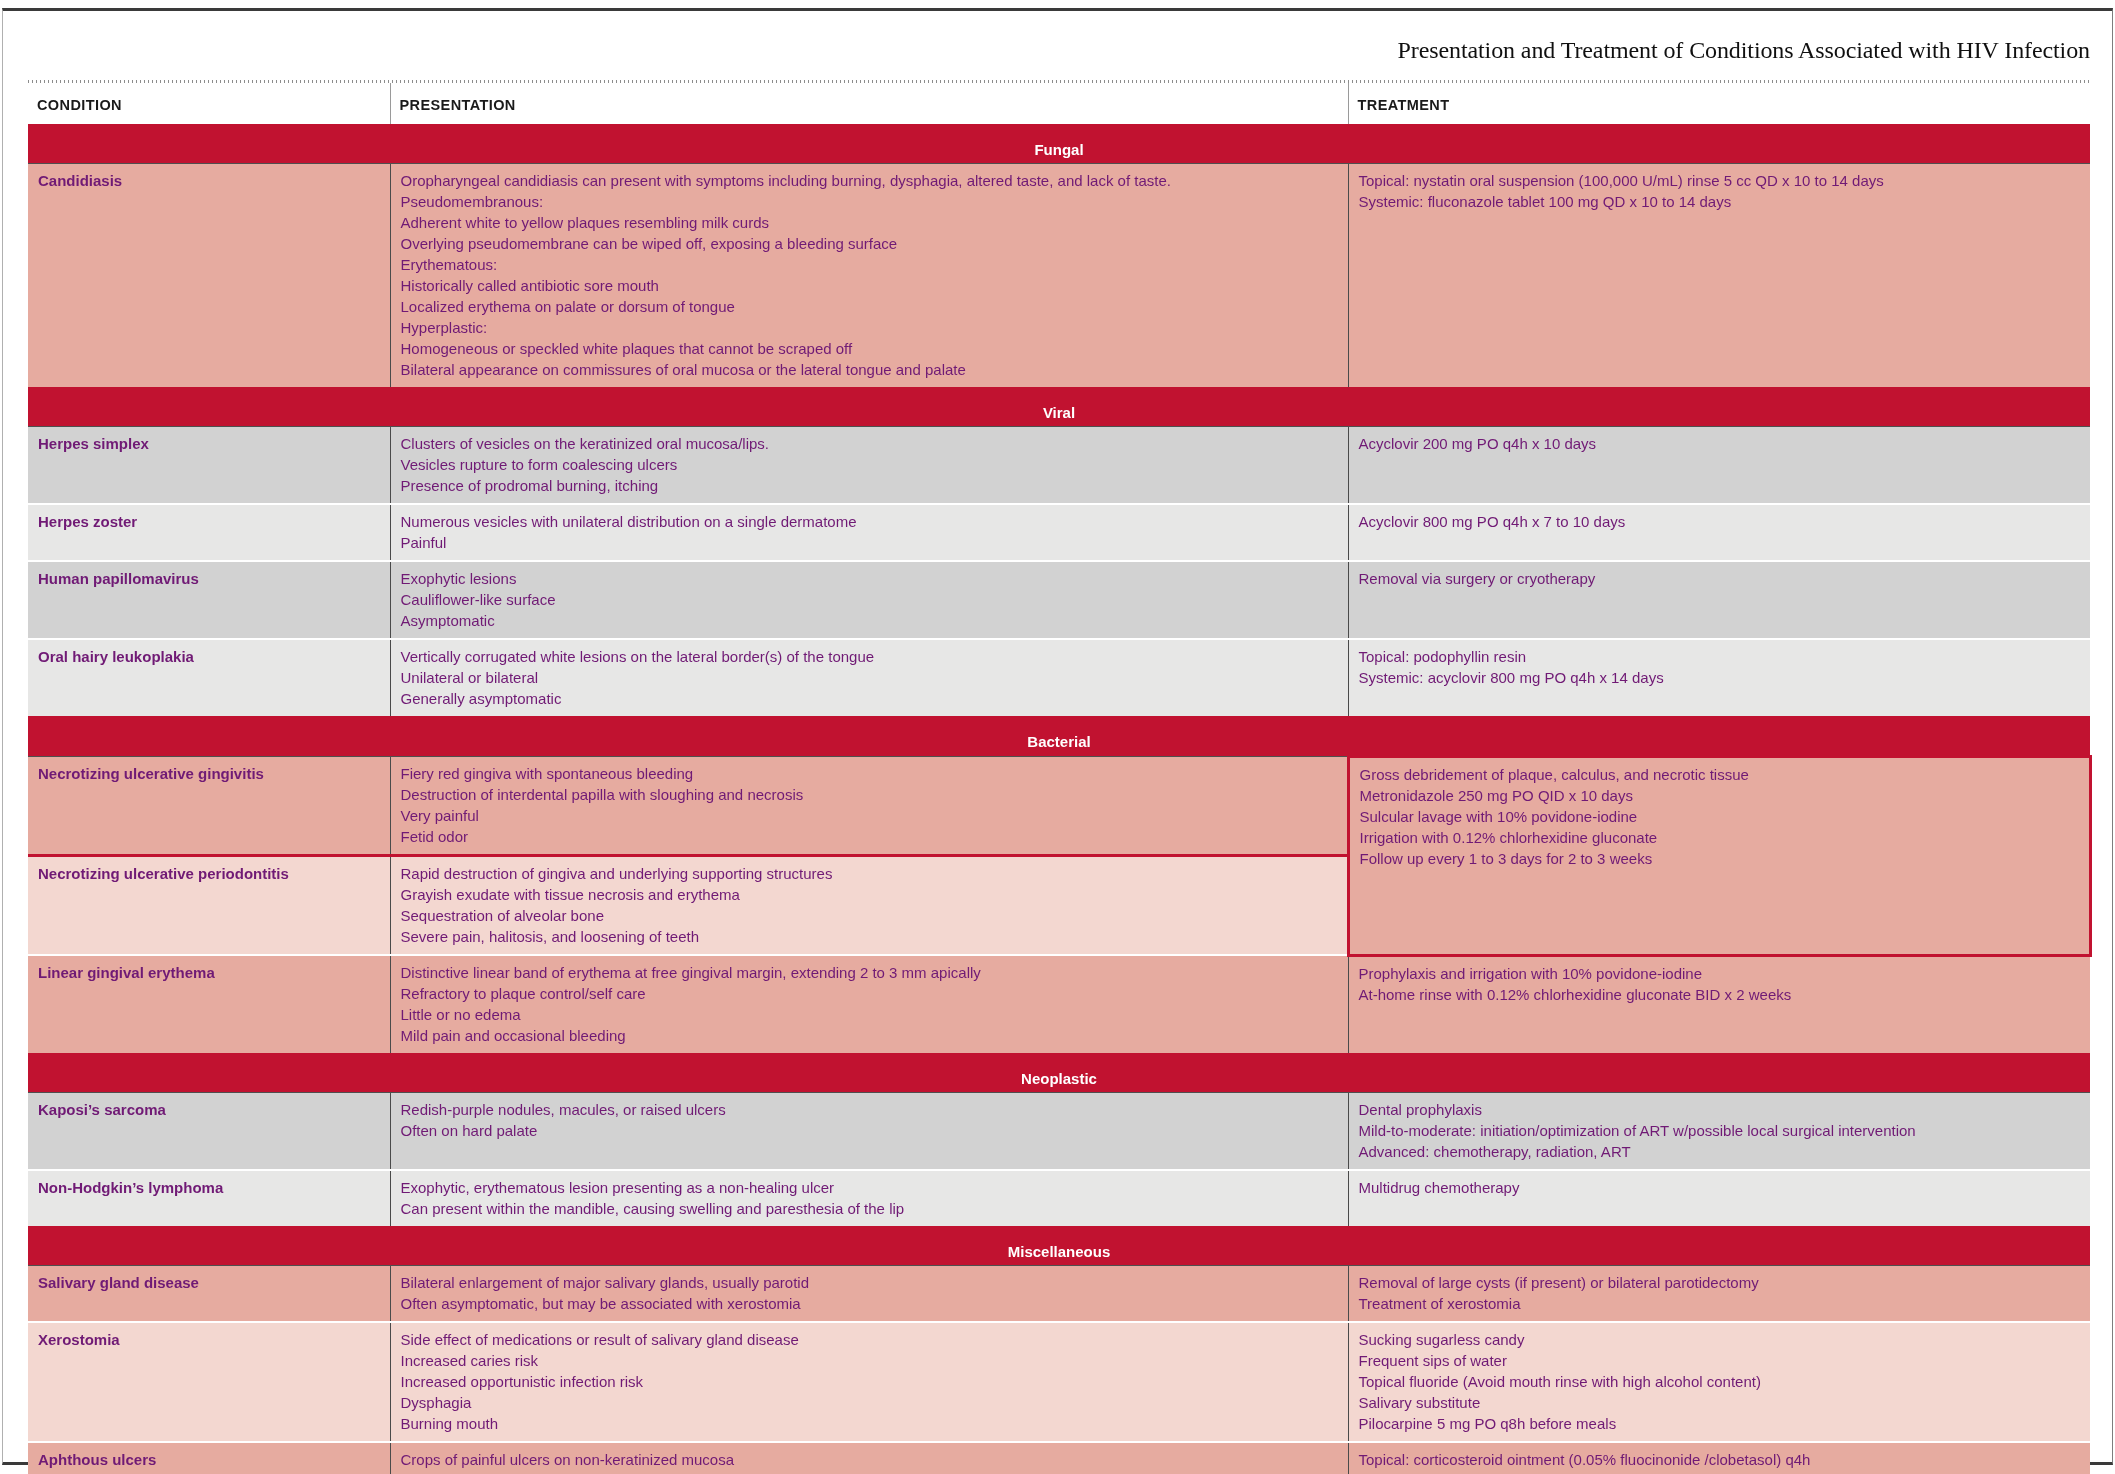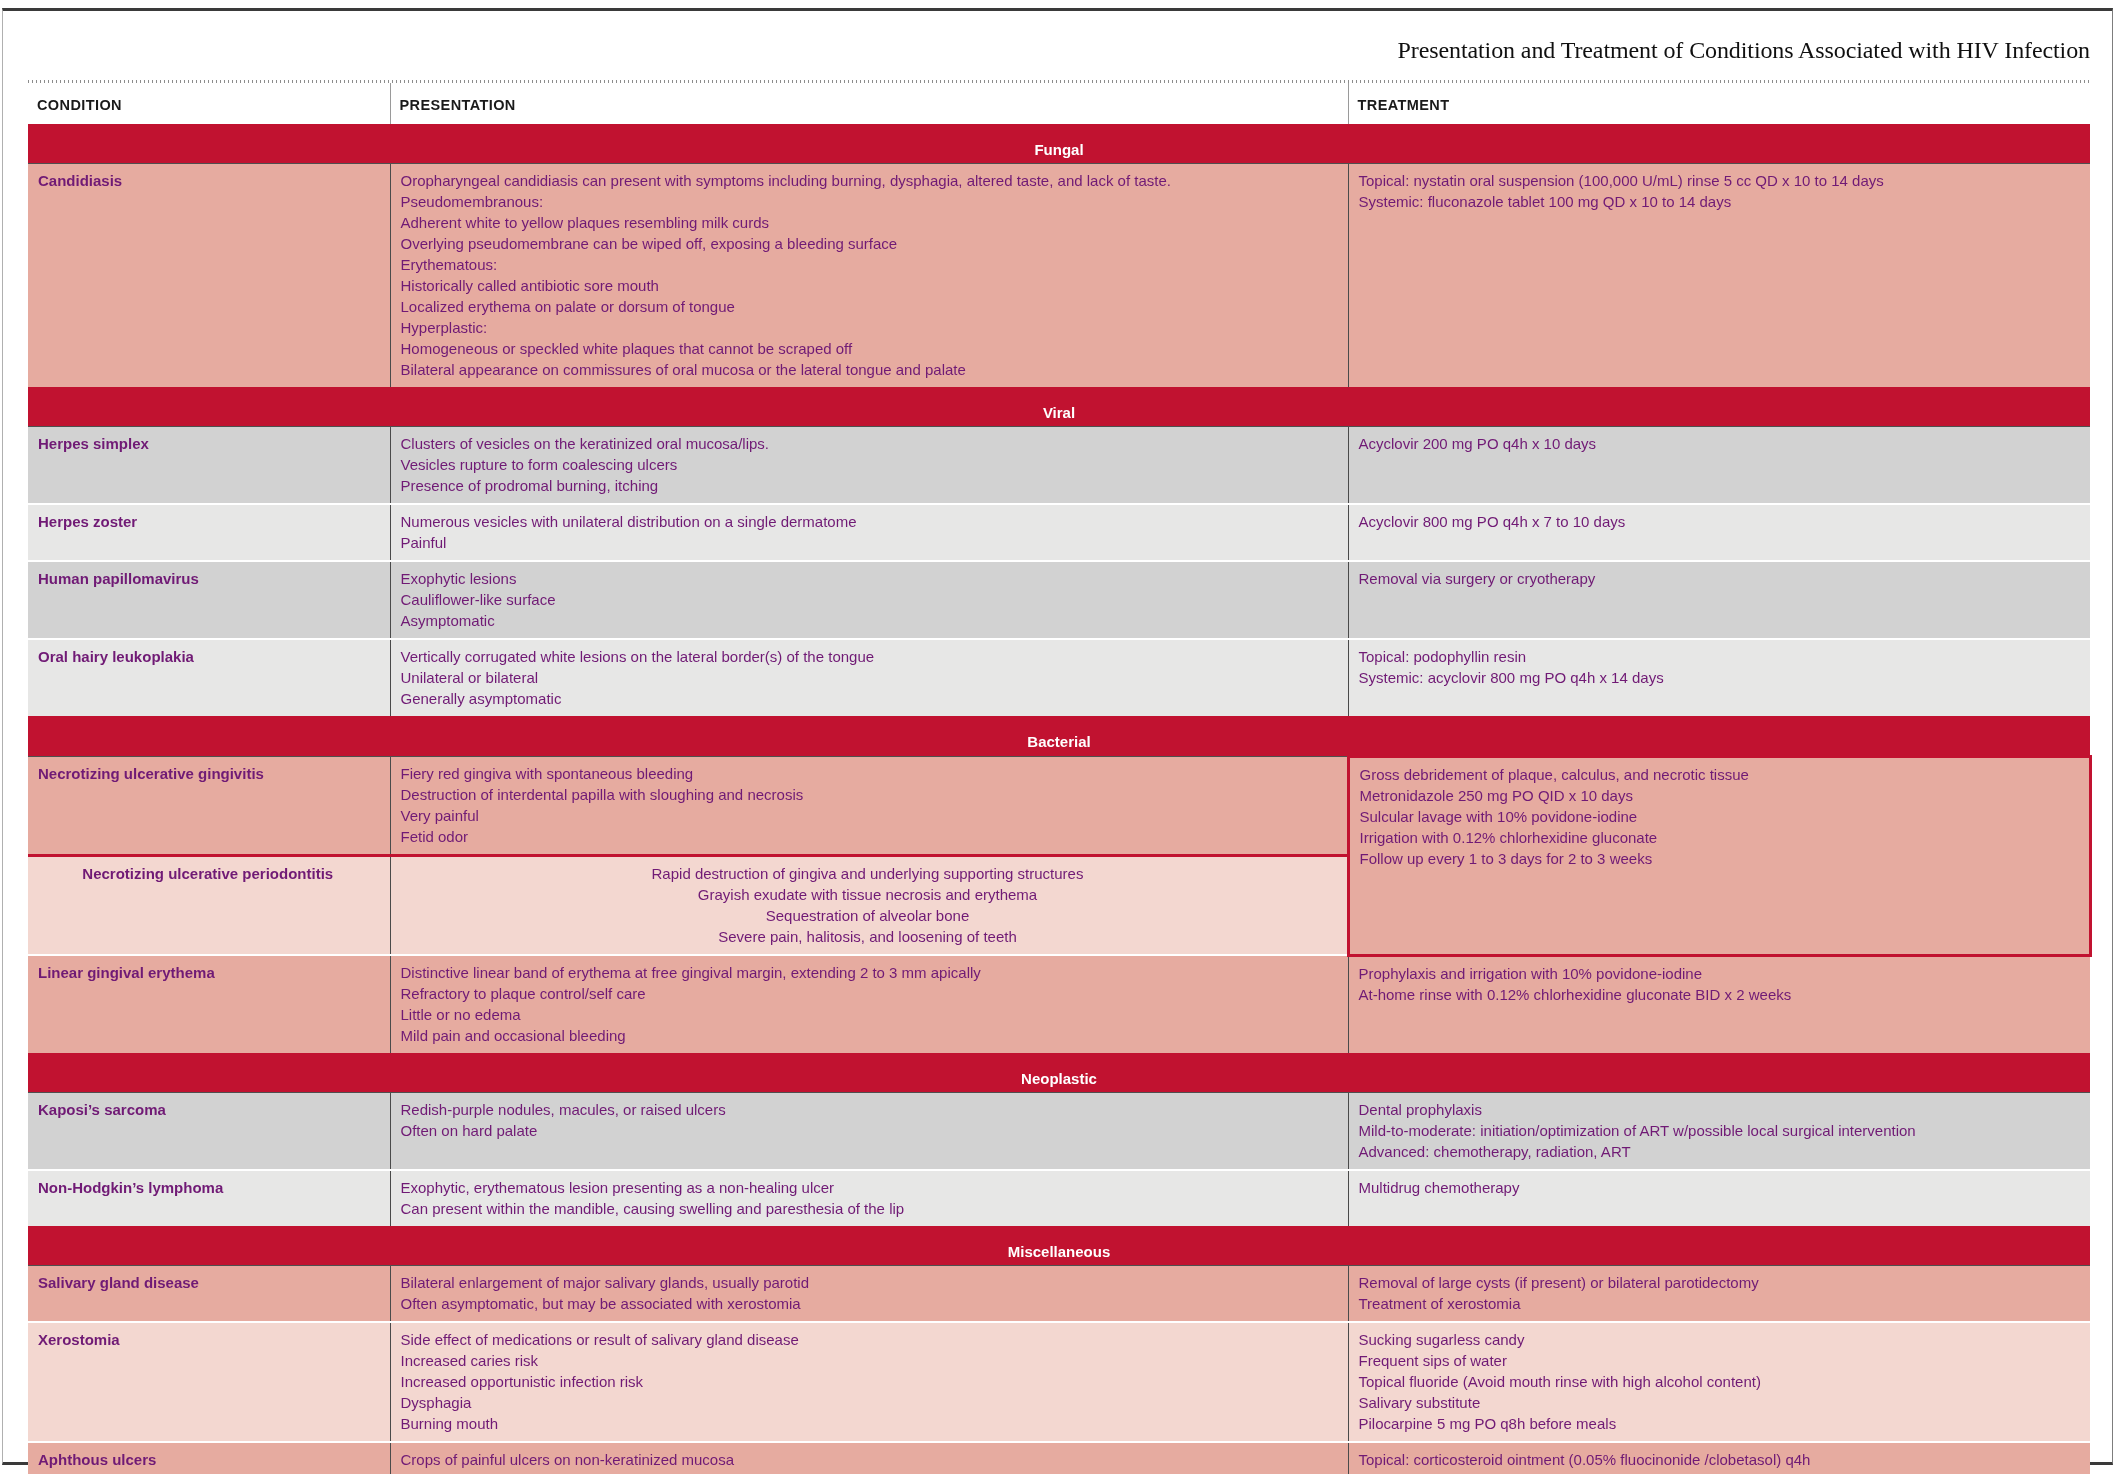--- a/index.html
+++ b/index.html
@@ -49,21 +49,21 @@
   }
   td.cond { font-weight:bold; padding-left:9px; white-space:normal; color:#181818; }
   td.pres, td.treat { border-left:1px solid #4a4a4a; }
 
   tr.salmon td { background:#e6aba0; }
   tr.pinklight td { background:#f3d7d0; }
   tr.gdark td { background:#d2d2d2; }
   tr.glight td { background:#e7e7e6; }
 
   tr.sep td { border-top:2px solid #ffffff; }
-  tr.redline td { border-top:3px solid #c11230;text-align:center; }
+  tr.redline td { border-top:3px solid #c11230; }
 
   td.merged {
     background:#dc9184; border:3px solid #c11230;
     vertical-align:middle; padding:10px 12px 10px 10px;
   }
 </style>
 </head>
 <body>
 
 <div class="page-frame"></div>

